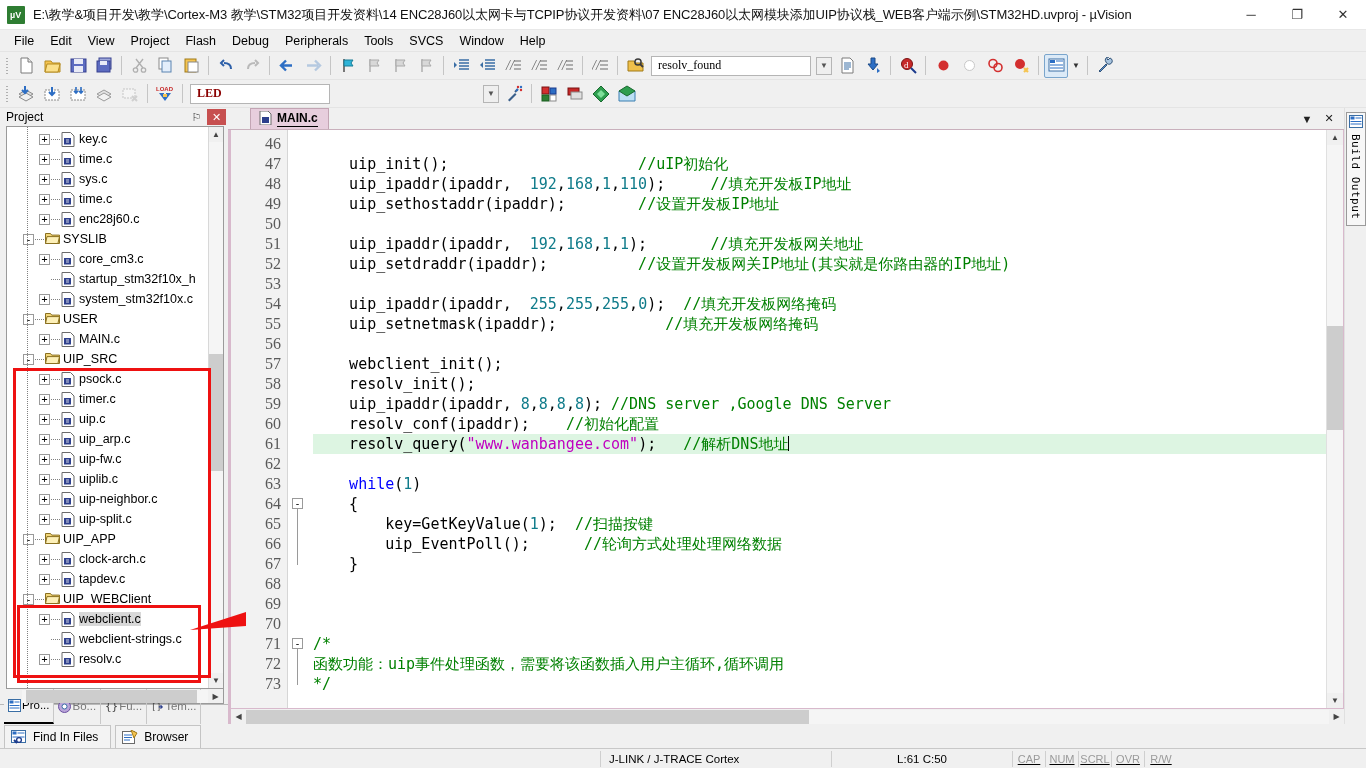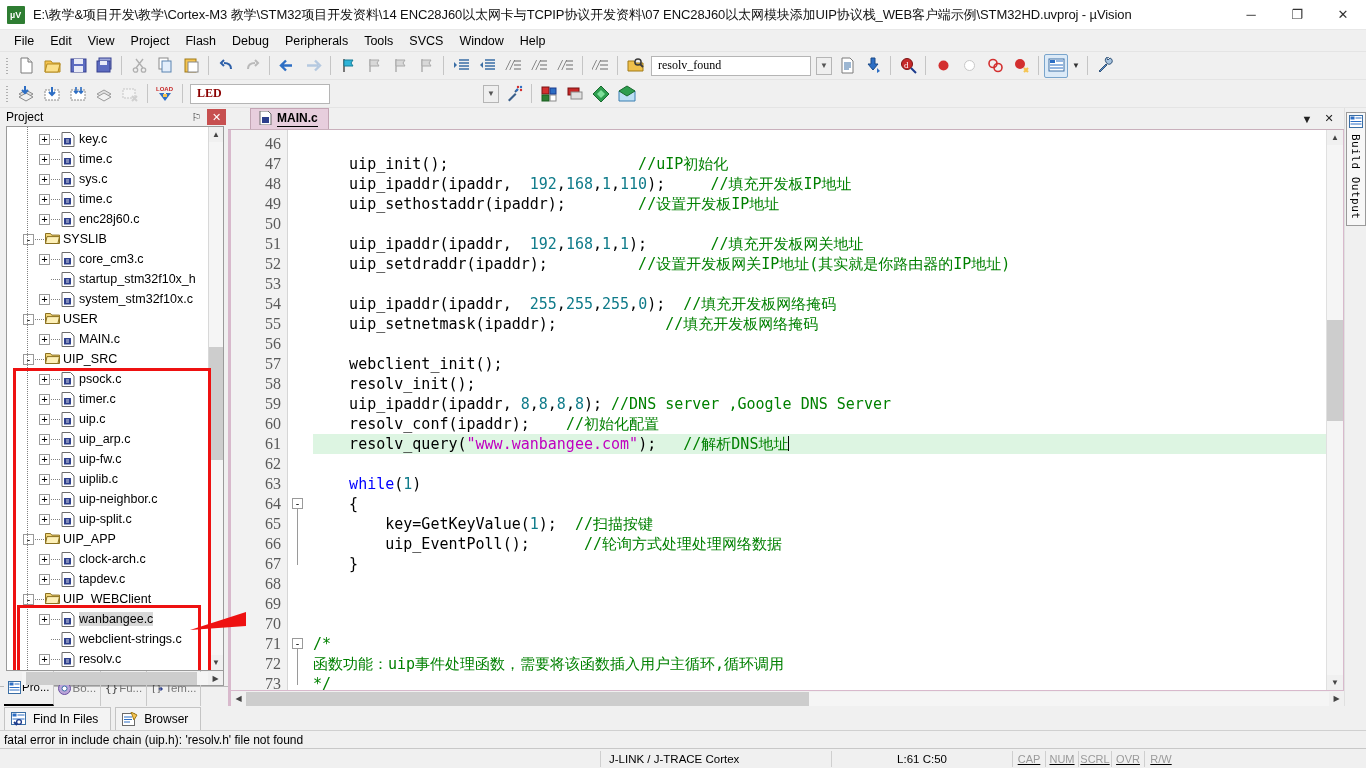--- a/index.html
+++ b/index.html
@@ -944,21 +944,21 @@
               <span class="indent" style="width: 30px;"></span>
               <span class="expander">+</span>
               <span class="dots"></span>
               <span class="ficon">
                 <svg width="14" height="15" viewBox="0 0 14 15">
                   <path d="M1 0.5h8.5L13 4v10.5H1z" fill="#fff" stroke="#6a6a6a"></path>
                   <rect x="3" y="6" width="7" height="6.5" fill="#2d3f8c"></rect>
                   <path d="M5 8h3M5 10h3" stroke="#fff" stroke-width="0.8"></path>
                 </svg>
               </span>
-              <span class="tlabel sel">wanbangee.c</span>
+              <span class="tlabel sel">webclient.c</span>
             </div>
             <div class="trow">
               <span class="indent" style="width: 30px;"></span>
               <span class="expander none"></span>
               <span class="dots"></span>
               <span class="ficon">
                 <svg width="14" height="15" viewBox="0 0 14 15">
                   <path d="M1 0.5h8.5L13 4v10.5H1z" fill="#fff" stroke="#6a6a6a"></path>
                   <rect x="3" y="6" width="7" height="6.5" fill="#2d3f8c"></rect>
                   <path d="M5 8h3M5 10h3" stroke="#fff" stroke-width="0.8"></path>
@@ -1154,21 +1154,20 @@
             <g stroke="#2d6ec4" stroke-width="1">
               <path d="M2 5h8M2 7.5h8M2 10h6"></path>
             </g>
             <path d="M9 0l6 3-3 5z" fill="#f5c451" stroke="#a07a18"></path>
           </svg>
         </span>
         <span>Browser</span>
       </div>
     </div>
 
-  <div class="msgline">fatal error in include chain (uip.h): 'resolv.h' file not found</div>
 
   <div class="statusbar">
     <div class="st-cell" style="width:600px;"></div>
     <div class="st-sep"></div>
     <div class="st-cell" style="width:230px;">J-LINK / J-TRACE Cortex</div>
     <div class="st-sep"></div>
     <div class="st-cell" style="width:180px;justify-content:center;">L:61 C:50</div>
     <div class="st-sep"></div>
     <div id="stflags" style="display:flex;align-items:center;text-decoration:underline;">
         <div class="st-flag">CAP</div>

